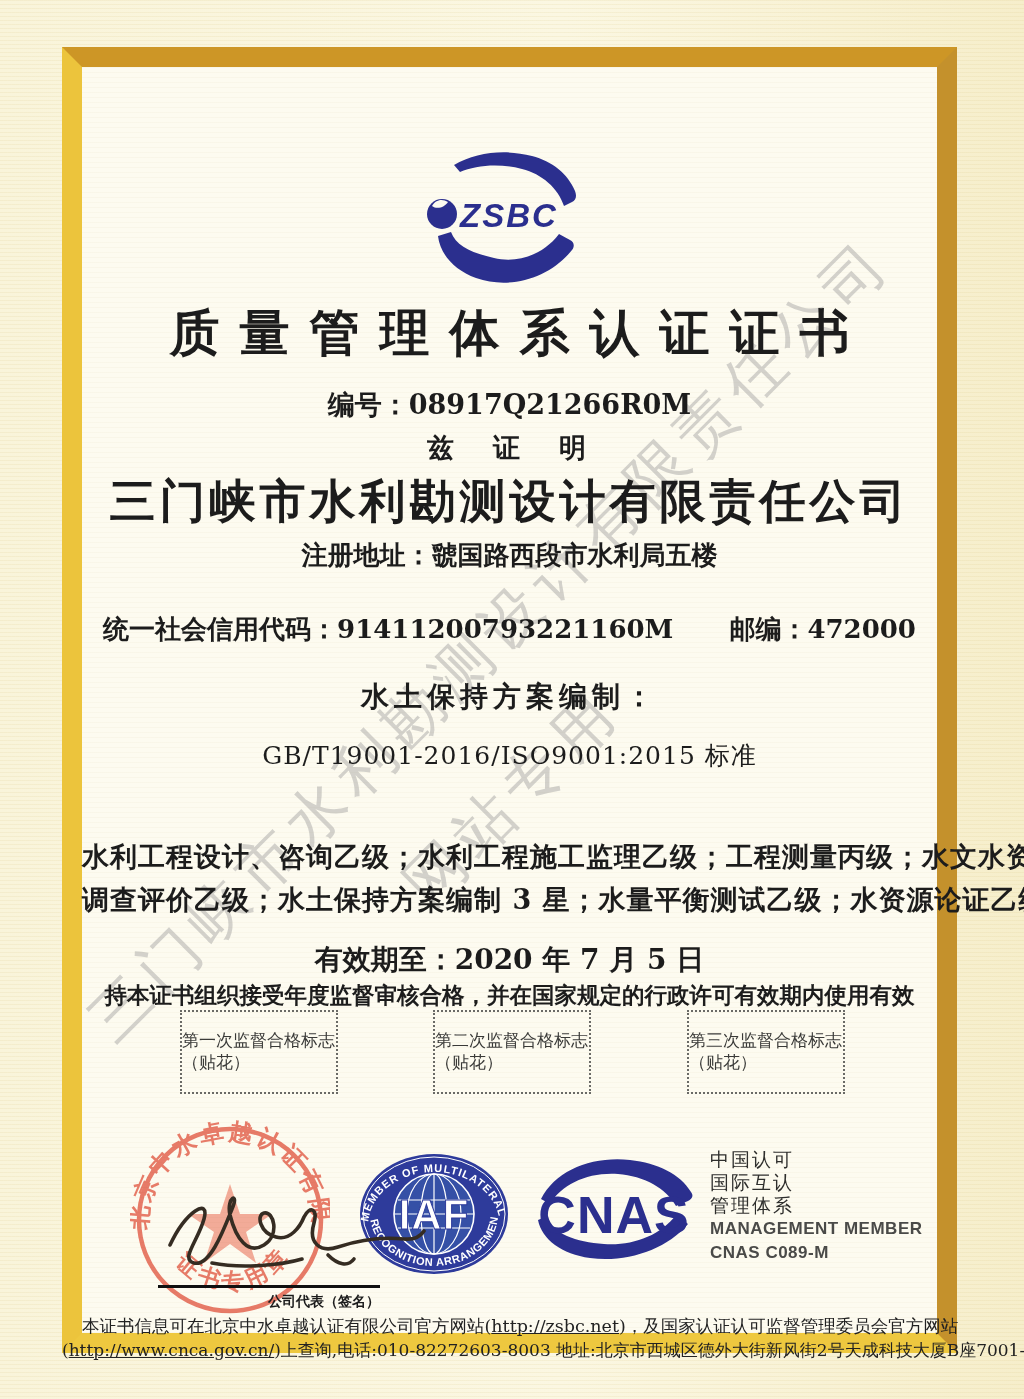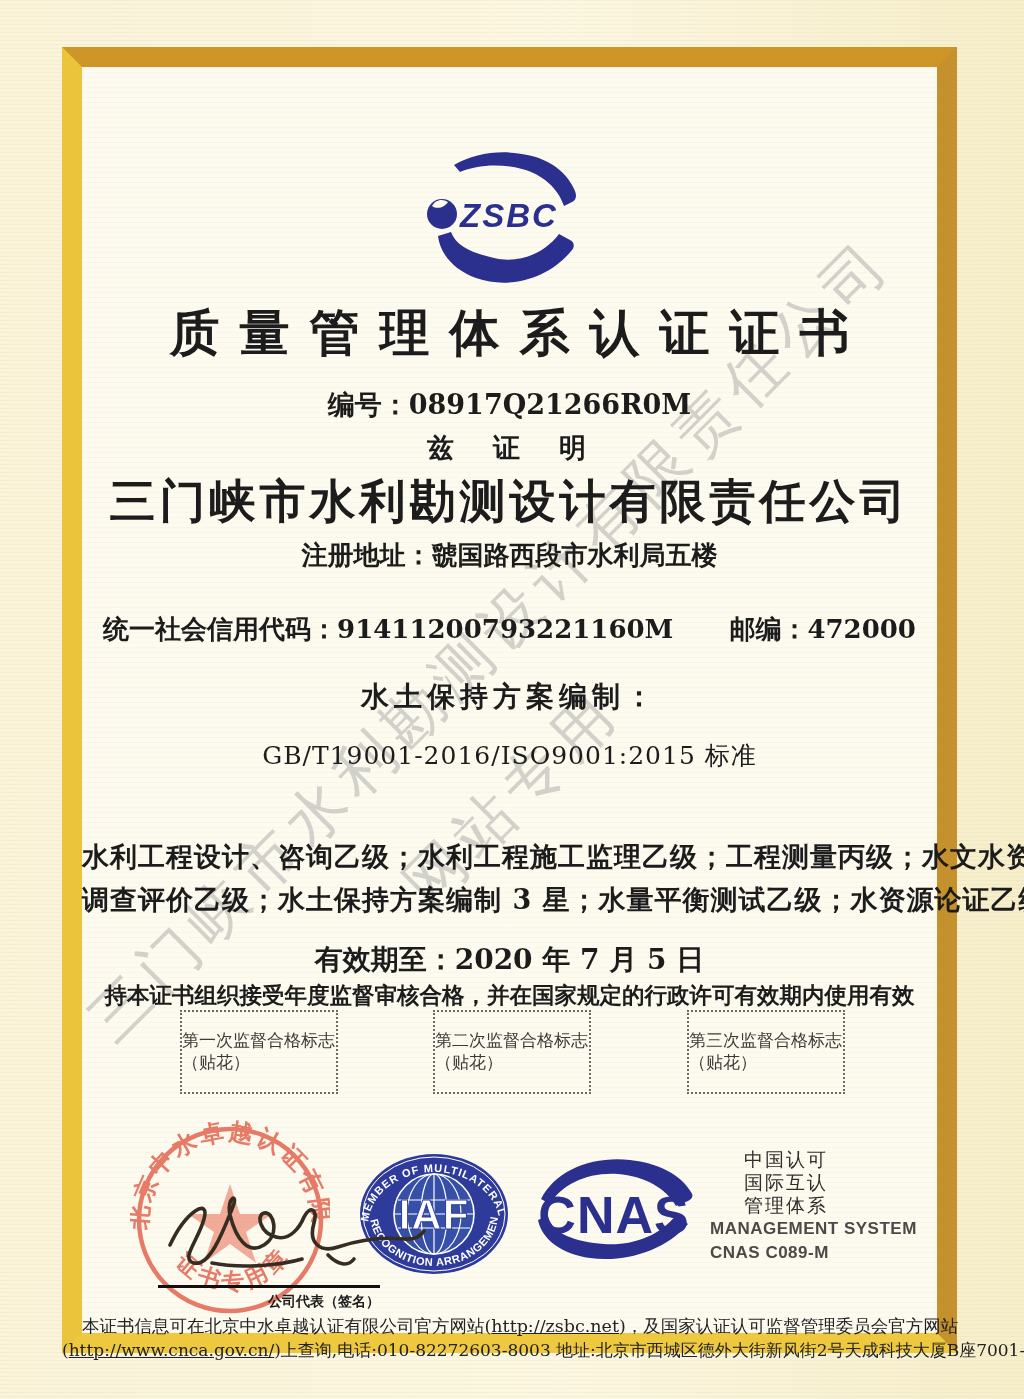--- a/index.html
+++ b/index.html
@@ -48,21 +48,21 @@
     position:absolute;top:943px;width:158px;height:84px;border:2px dotted #6a6a66;
     box-sizing:border-box;text-align:left;font-size:17px;color:#3a3a38;
     padding-top:17px;line-height:22px;z-index:2;
   }
   .supbox.b1{left:98px;} .supbox.b2{left:351px;} .supbox.b3{left:605px;}
   .seal-svg{position:absolute;left:48px;top:1053px;z-index:3;mix-blend-mode:multiply;}
   .sig-svg{position:absolute;left:70px;top:1100px;z-index:4;}
   .iaf-svg{position:absolute;left:276px;top:1085px;z-index:2;}
   .cnas-svg{position:absolute;left:446px;top:1087px;z-index:2;}
   .accr{position:absolute;left:628px;top:1081px;z-index:2;line-height:23px;}
-  .accr .cn{font-size:19px;color:#2e2e2c;letter-spacing:2px;margin-left:34px;}
+  .accr .cn{font-size:19px;color:#2e2e2c;letter-spacing:2px;}
   .accr .en{font-size:17px;font-weight:bold;color:#4a4a48;font-family:"Liberation Sans","DejaVu Sans",sans-serif;line-height:24px;letter-spacing:.5px;}
   .sigline{position:absolute;left:76px;top:1218px;width:222px;border-top:3px solid #101010;z-index:5;}
   .siglabel{position:absolute;left:76px;top:1226px;width:222px;text-align:right;font-size:14px;font-weight:bold;z-index:5;}
   .footer1{top:1247px;font-size:17.5px;color:#222;z-index:3;white-space:nowrap;}
   .footer2{top:1272px;font-size:17px;color:#222;z-index:3;white-space:nowrap;width:895px;left:-20px;}
   .url{text-decoration:underline;}
   svg text{font-family:"Liberation Sans","DejaVu Sans",sans-serif;}
   svg .serifTxt{font-family:"DejaVu Serif","Liberation Serif",serif;}
 </style>
 </head>
@@ -160,21 +160,21 @@
   <svg class="cnas-svg" width="172" height="112" viewBox="0 0 172 112">
     <path fill="#2b2f8e" d="M13,45 C28,16 64,2 102,6 C130,9 152,20 163,38 C166,42 164,45 160,47 L148,52 C138,34 116,22 90,20 C60,18 34,30 22,50 Z"></path>
     <path fill="#2b2f8e" d="M10,66 C14,86 34,100 62,104 C98,109 138,96 160,70 L148,61 C132,82 104,92 76,90 C48,88 24,80 20,62 Z"></path>
     <text x="86" y="79" font-size="52" font-weight="bold" text-anchor="middle" fill="#2b2f8e" letter-spacing="1">CNAS</text>
   </svg>
 
   <div class="accr">
     <div class="cn">中国认可</div>
     <div class="cn">国际互认</div>
     <div class="cn">管理体系</div>
-    <div class="en">MANAGEMENT SYSTEM</div>
+    <div class="en">MANAGEMENT MEMBER</div>
     <div class="en">CNAS C089-M</div>
   </div>
 
   <div class="sigline"></div>
   <div class="siglabel">公司代表（签名）</div>
 
   <div class="row footer1">
     <span>本证书信息可在北京中水卓越认证有限公司官方网站(</span><span class="url">http://zsbc.net</span><span>)，及国家认证认可监督管理委员会官方网站</span>
   </div>
   <div class="row footer2">

